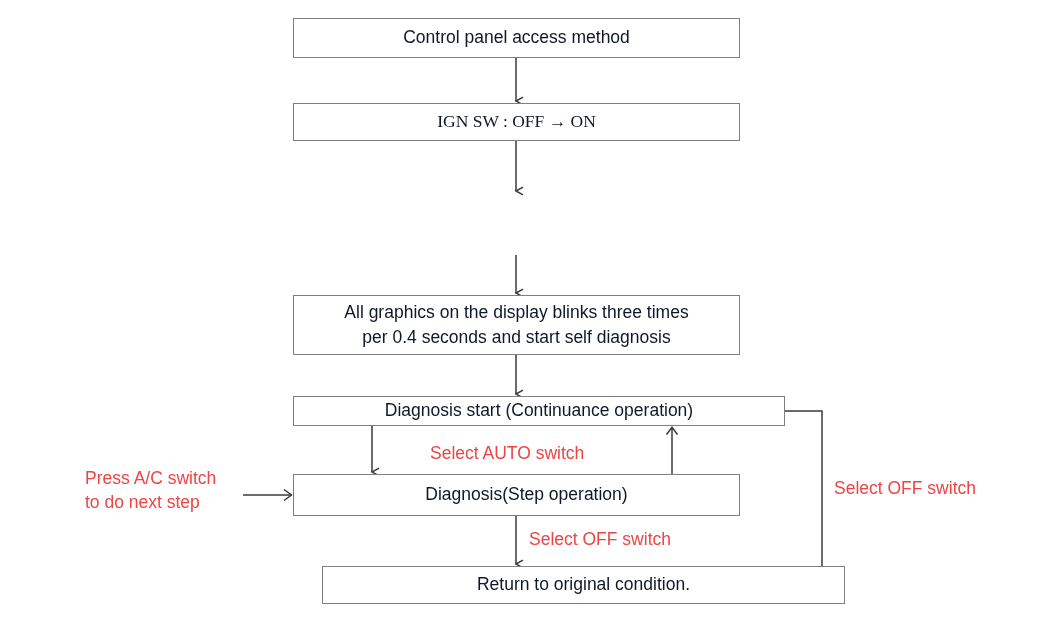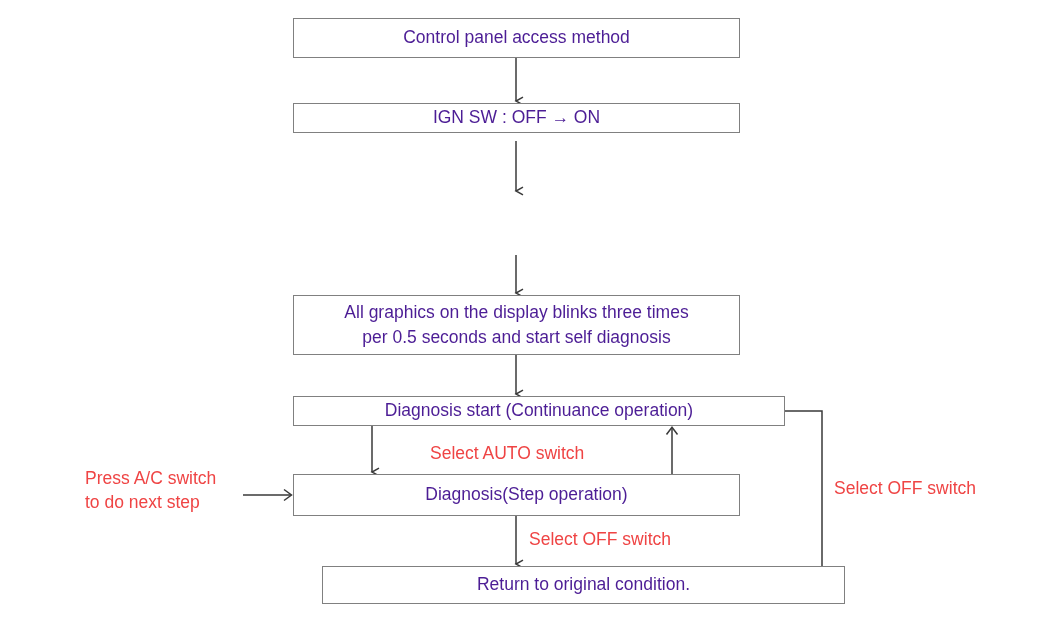--- a/index.html
+++ b/index.html
@@ -24,21 +24,21 @@
     top: 0;
     width: 1050px;
     height: 621px;
     pointer-events: none;
   }
   .node {
     position: absolute;
     box-sizing: border-box;
     border: 1.6px solid #808080;
     background: #ffffff;
-    color: #4c1d95;
+    color: #0f172a;
     font-size: 17.5px;
     line-height: 1.45;
     display: flex;
     align-items: center;
     justify-content: center;
     text-align: center;
     padding: 2px 8px;
   }
   .node.left-align {
     justify-content: flex-start;
@@ -110,28 +110,28 @@
         <path d="M740,411 L822,411 L822,585 L744,585"></path>
         <path d="M750.5,579.5 L743.3,585 L750.5,590.5"></path>
       </g>
     </g>
   </svg>
 
   <div class="node" style="left:293px; top:18px; width:447px; height:40px;">
     <span>Control panel access method</span>
   </div>
 
-  <div class="node" style="left:293px; top:103px; width:447px; height:30px;">
+  <div class="node" style="left:293px; top:103px; width:447px; height:38px;font-family:Liberation Serif, serif;">
     <span>IGN SW : OFF → ON</span>
   </div>
 
 
   <div class="node" style="left:293px; top:295px; width:447px; height:60px;">
     <span>All graphics on the display blinks three times
-per 0.5 seconds and start self diagnosis</span>
+per 0.4 seconds and start self diagnosis</span>
   </div>
 
   <div class="node" style="left:293px; top:396px; width:492px; height:30px;">
     <span>Diagnosis start (Continuance operation)</span>
   </div>
 
   <div class="node" style="left:293px; top:474px; width:447px; height:42px;padding-left:28px;">
     <span>Diagnosis(Step operation)</span>
   </div>
 

